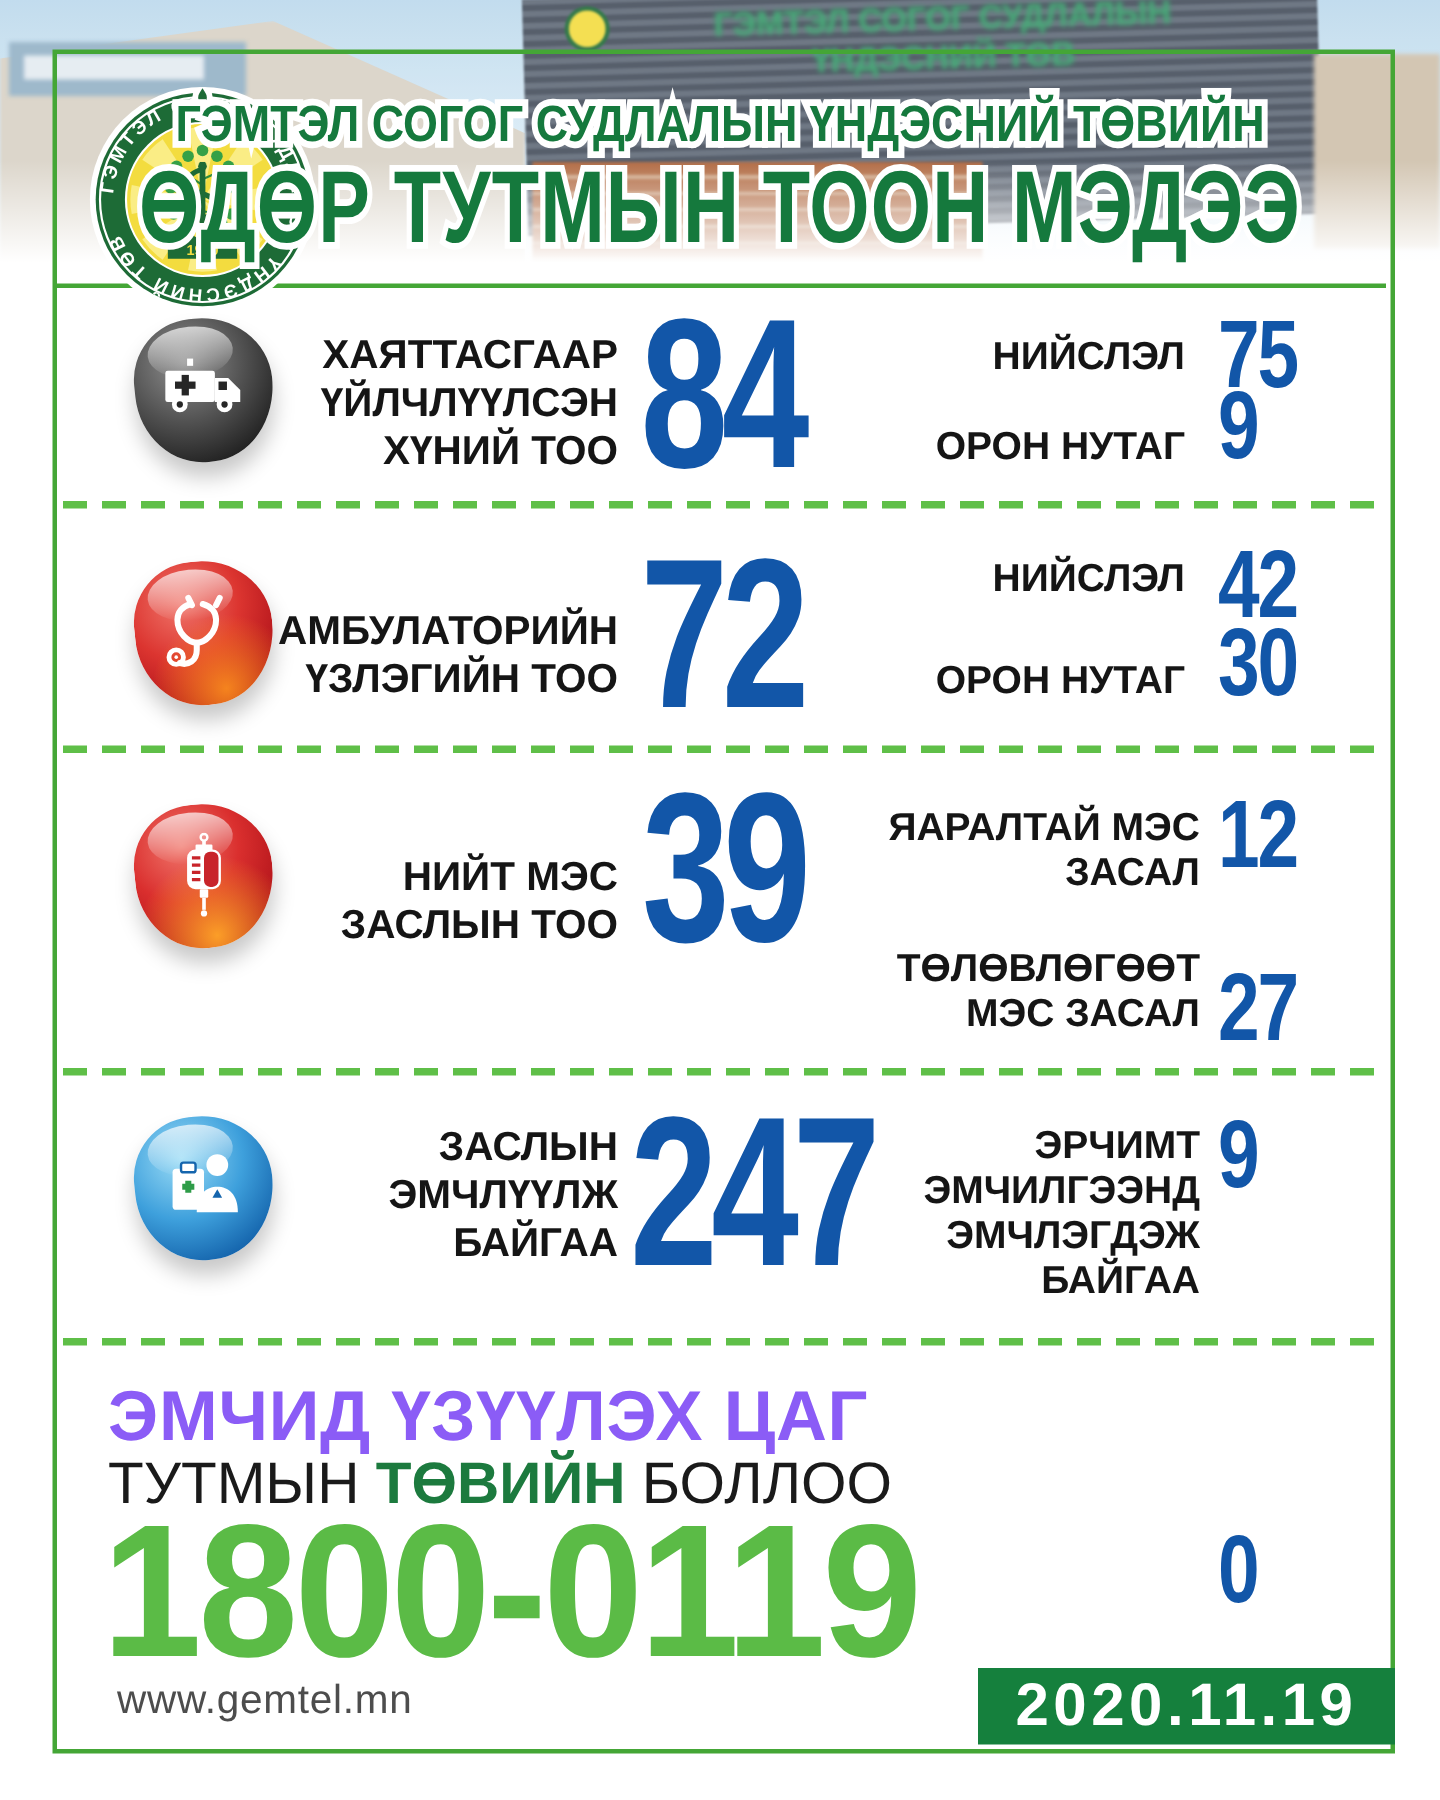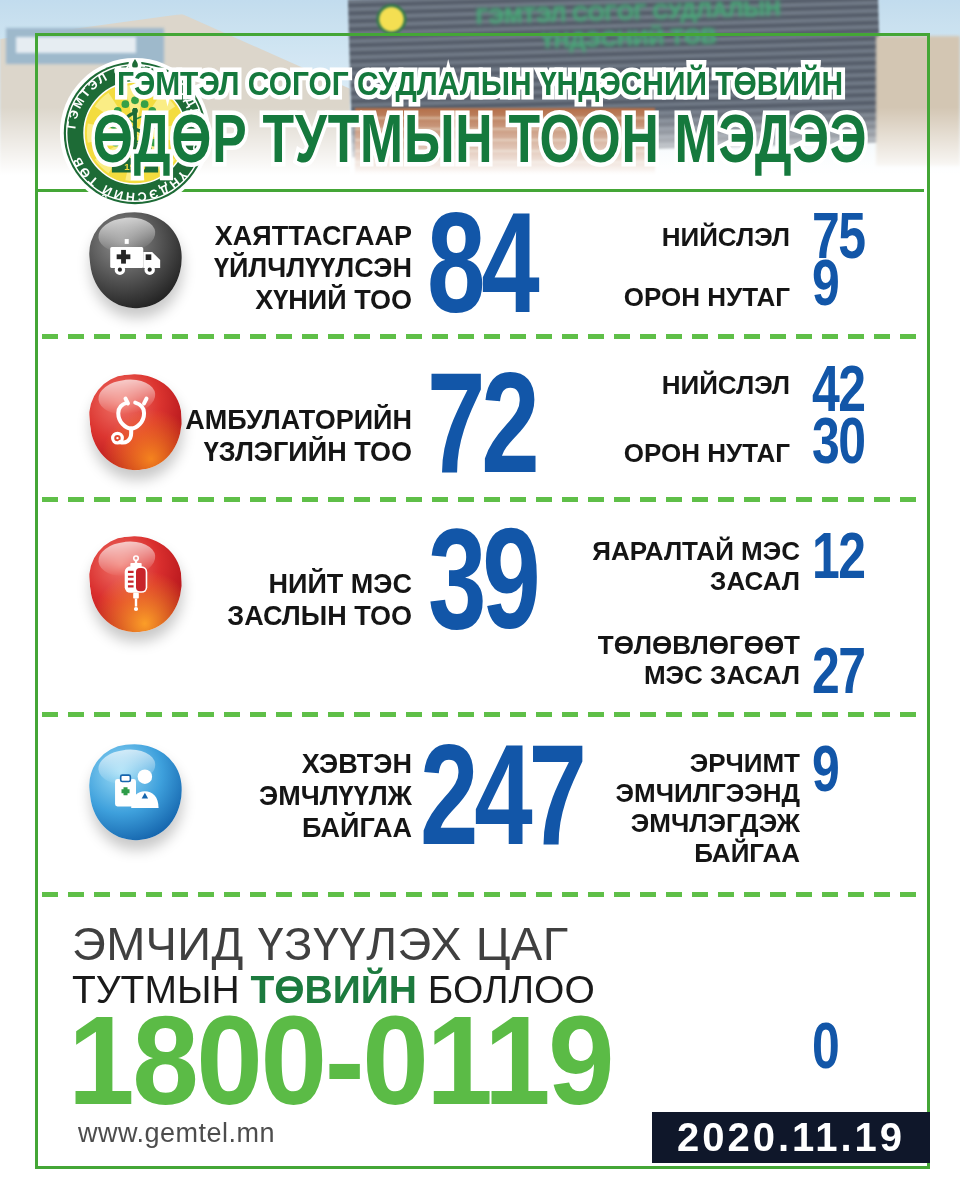--- a/index.html
+++ b/index.html
@@ -64,27 +64,27 @@
   .lbl{position:absolute;right:548px;text-align:right;font-weight:700;font-size:27px;line-height:32px;
        color:#151515;white-space:pre-line;}
   .bignum{position:absolute;font-size:142px;font-weight:700;color:#1256a8;line-height:1;
           letter-spacing:-.04em;transform:scaleX(.74);transform-origin:left top;}
   .dlbl{position:absolute;text-align:right;font-weight:700;font-size:26px;line-height:30px;
         color:#151515;white-space:pre-line;}
   .midnum{position:absolute;left:812px;font-size:64px;font-weight:700;color:#1256a8;line-height:1;
           letter-spacing:-.03em;transform:scaleX(.78);transform-origin:left top;}
 
   
-  .f-line1{position:absolute;left:72px;top:916px;font-size:47px;font-weight:400;color:#404040;letter-spacing:.5px;}
+  .f-line1{position:absolute;left:72px;top:916px;font-size:47px;font-weight:700;color:#8b5cf6;letter-spacing:.5px;}
   .f-line2{position:absolute;left:72px;top:968px;font-size:39px;font-weight:400;color:#1a1a1a;}
   .f-line2 .em{font-weight:700;color:#1c7a3e;}
   .phone{position:absolute;left:68px;top:998px;font-size:126px;font-weight:700;color:#5bbb46;line-height:1;
          letter-spacing:-.02em;transform:scaleX(.95);transform-origin:left top;}
   .website{position:absolute;left:78px;top:1118px;font-size:27px;font-weight:400;color:#4d4d4d;letter-spacing:.5px;}
-  .datebox{position:absolute;left:652px;top:1112px;width:278px;height:51px;background:#0f172a;
+  .datebox{position:absolute;left:652px;top:1112px;width:278px;height:51px;background:#15803d;
            display:flex;align-items:center;justify-content:center;}
   .datebox span{font-size:40px;font-weight:700;color:#fff;letter-spacing:3px;}
 </style>
 </head>
 <body>
 
 <div class="poster">
 
   <div class="photo">
     <div class="sky"></div>
@@ -241,21 +241,21 @@
   <div class="pebble p-blue" style="top:744px">
     <svg viewBox="0 0 72 72">
       <rect x="10" y="20" width="26" height="34" rx="3" fill="#fff"></rect>
       <rect x="17" y="15" width="12" height="8" rx="2" fill="#fff" stroke="#1565ad" stroke-width="2"></rect>
       <path d="M18 35 h10 M23 30 v10" stroke="#2e9c48" stroke-width="5"></path>
       <circle cx="47" cy="17" r="9" fill="#fff"></circle>
       <path d="M30 56 c0 -15 8 -21 17 -21 s17 6 17 21 z" fill="#fff"></path>
       <path d="M47 37 l-4 7 h8 z" fill="#1565ad"></path>
     </svg>
   </div>
-  <div class="lbl" style="top:748px">ХЭВТЭН
+  <div class="lbl" style="top:748px">ЗАСЛЫН
 ЭМЧЛҮҮЛЖ
 БАЙГАА</div>
   <div class="bignum" style="left:420px;top:724px">247</div>
   <div class="dlbl" style="right:160px;top:748px">ЭРЧИМТ
 ЭМЧИЛГЭЭНД
 ЭМЧЛЭГДЭЖ
 БАЙГАА</div>
   <div class="midnum" style="top:737px">9</div>
 
   <div class="dash" style="top:892px"></div>

